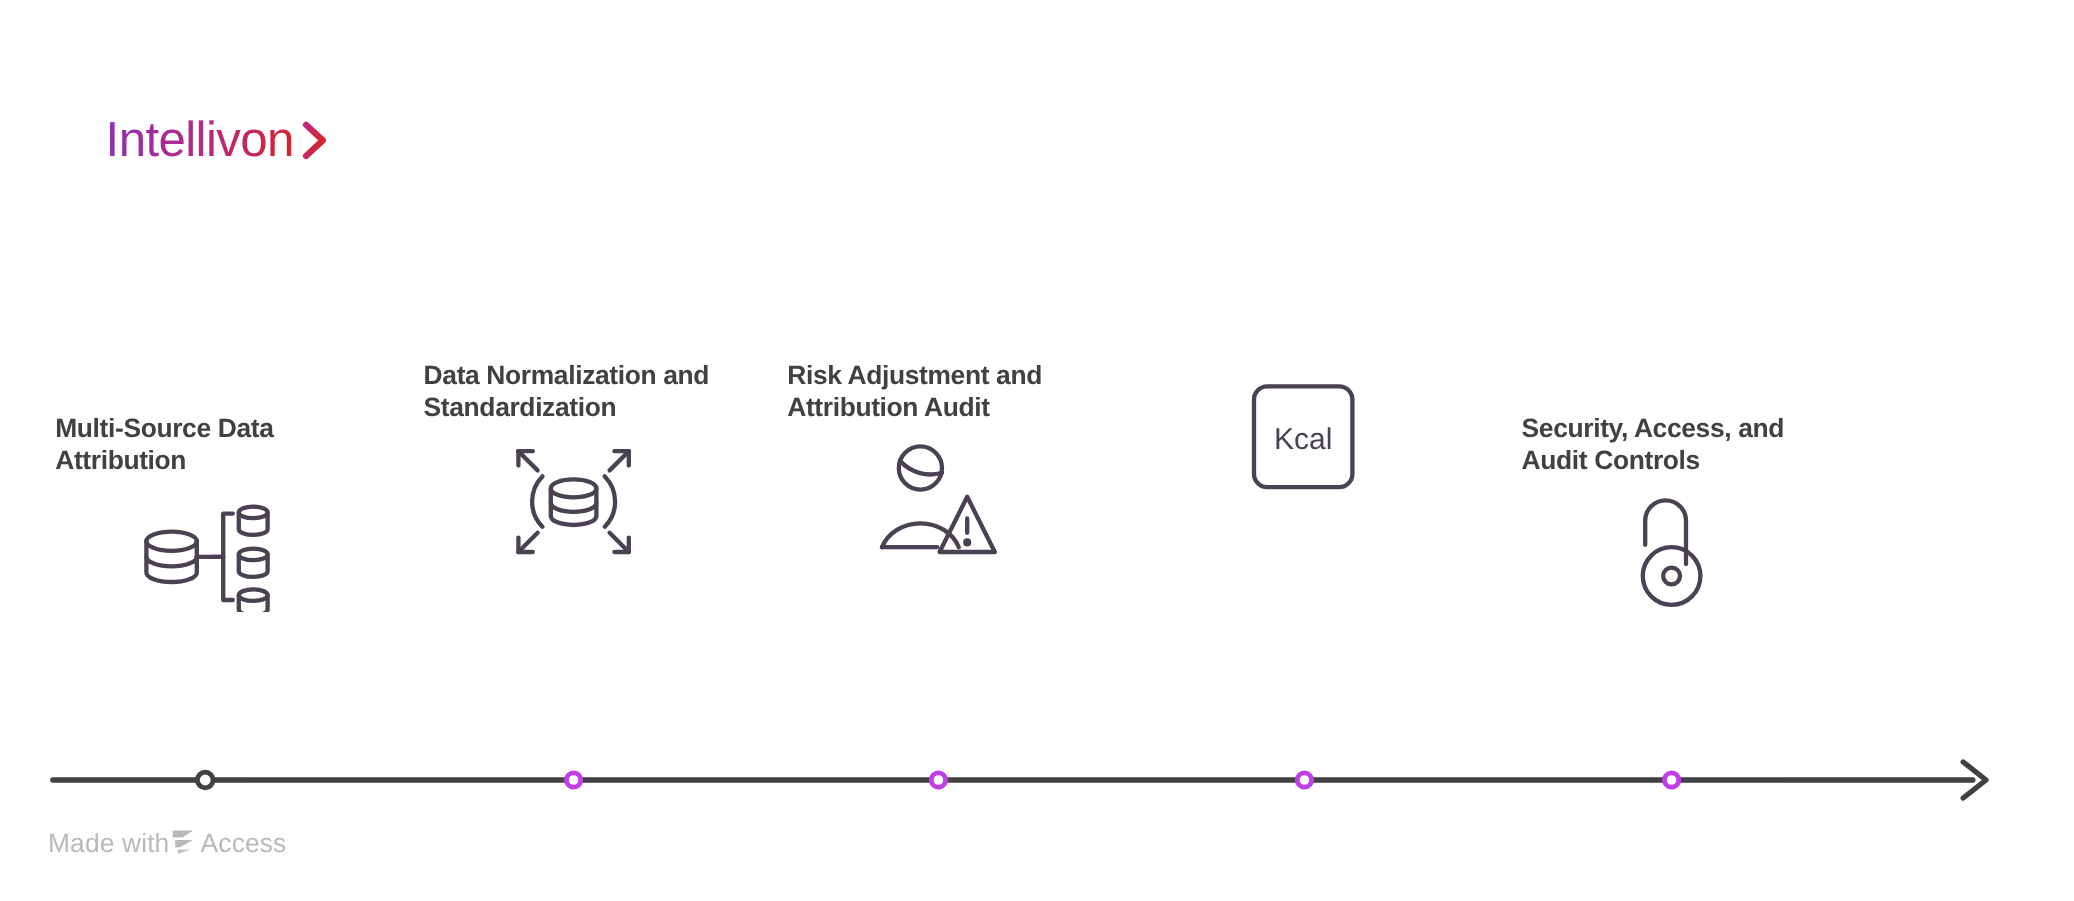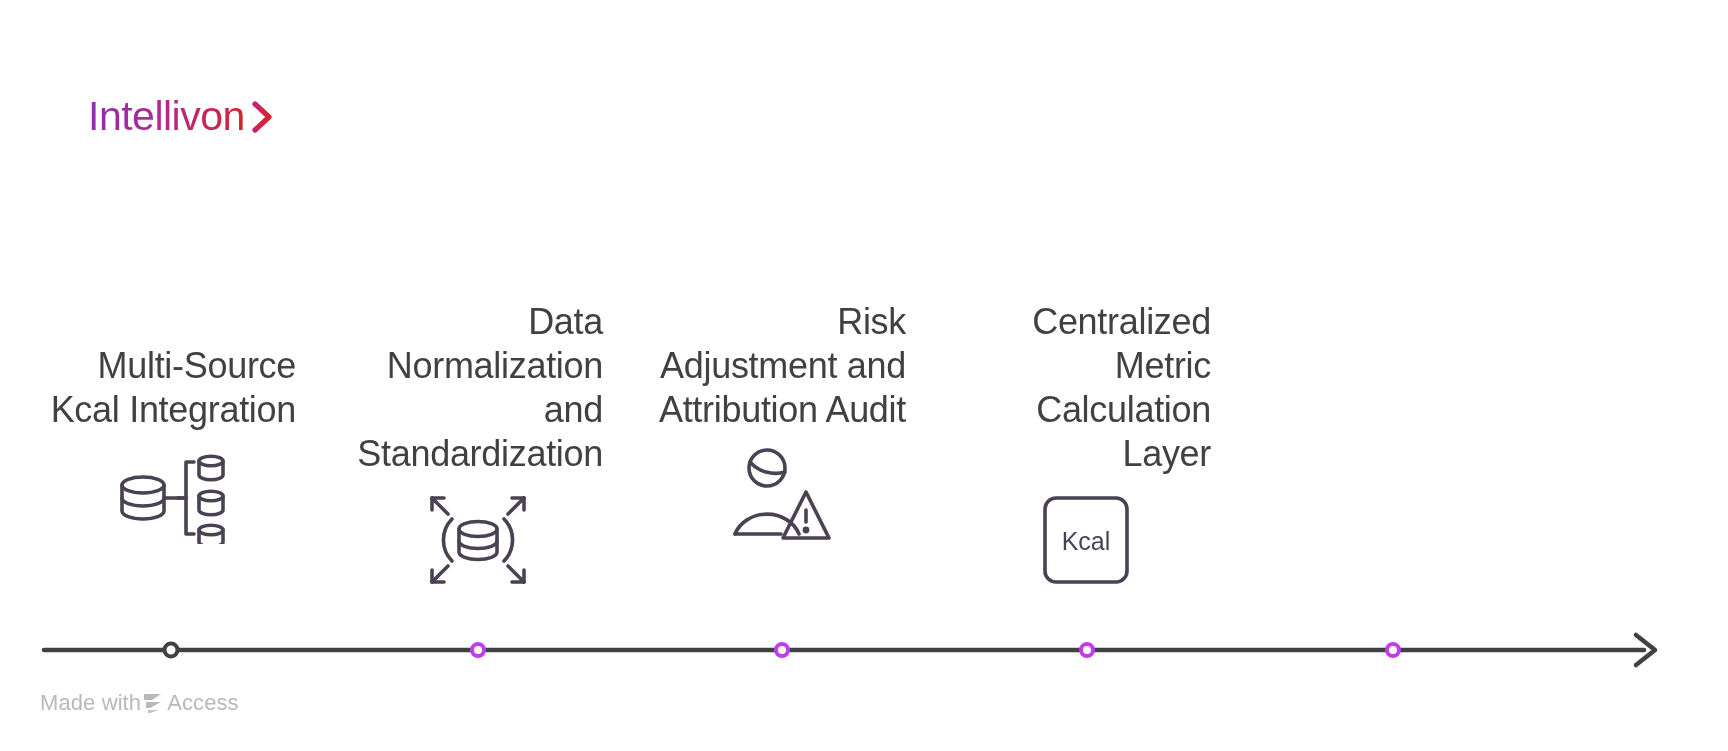--- a/index.html
+++ b/index.html
@@ -69,24 +69,24 @@
   .step {
     position: absolute;
     top: 300px;
     width: 260px;
     display: flex;
     flex-direction: column;
     align-items: center;
   }
 
   .step-title {
-    font-size: 36px;
-    font-weight: normal;
+    font-size: 22px;
+    font-weight: bold;
     color: #414042;
-    text-align: right;
+    text-align: left;
     line-height: 1.22;
     letter-spacing: -0.3px;
     margin: 0;
     width: 250px;
   }
 
   .step-icon {
     margin-top: 14px;
     height: 100px;
     display: flex;
@@ -106,21 +106,21 @@
   .step-3 .step-title { margin-top: 0px;  }
   .step-4 .step-title { margin-top: 0px;  }
   .step-5 .step-title { margin-top: 44px; }
 
   
   .footer {
     position: absolute;
     left: 40px;
     top: 690px;
     display: flex;
-    align-items: center;
+    align-items: flex-start;
     gap: 1px;
     color: #b9b9bb;
     font-size: 22px;
     letter-spacing: 0.1px;
   }
   .footer-mark { display: inline-block; width: 24px; height: 22px; }
 </style>
 </head>
 <body>
 
@@ -158,21 +158,21 @@
       <circle cx="1043" cy="2" r="6" fill="#ffffff" stroke="#c13ee8" stroke-width="4"></circle>
     </g>
     <g>
       <circle cx="1349" cy="2" r="6" fill="#ffffff" stroke="#c13ee8" stroke-width="4"></circle>
     </g>
   </svg>
 
   <div class="steps">
 
     <div class="step step-1">
-      <div class="step-title">Multi-Source Kcal Integration</div>
+      <div class="step-title">Multi-Source Data Attribution</div>
       <div class="step-icon">
         <svg width="110" height="96" viewBox="0 0 110 96">
           <g fill="none" stroke="#4a4252" stroke-width="3.6" stroke-linecap="round" stroke-linejoin="round">
 
             <ellipse cx="27" cy="37" rx="21" ry="8"></ellipse>
             <path d="M6 37 L6 63 A21 8 0 0 0 48 63 L48 37"></path>
             <path d="M6 50 A21 8 0 0 0 48 50"></path>
 
             <line x1="48" y1="50" x2="62" y2="50"></line>
             <path d="M62 50 L70 50"></path>
@@ -236,29 +236,42 @@
 
             <path d="M77 44 L100 90 L54 90 Z"></path>
             <line x1="77" y1="62" x2="77" y2="74"></line>
             <circle cx="77" cy="82" r="1.6" fill="#4a4252"></circle>
           </g>
         </svg>
       </div>
     </div>
 
     <div class="step step-4">
-      <div class="step-title">Centralized Metric Calculation Layer</div>
       <div class="step-icon">
         <svg width="92" height="96" viewBox="0 0 92 96">
           <rect x="5" y="6" width="82" height="84" rx="11" ry="11" fill="none" stroke="#4a4252" stroke-width="3.6"></rect>
           <text x="46" y="58" text-anchor="middle" font-family="'Liberation Sans', sans-serif" font-size="25" font-weight="500" fill="#4a4252">Kcal</text>
         </svg>
       </div>
     </div>
 
+    <div class="step step-5">
+      <div class="step-title">Security, Access, and Audit Controls</div>
+      <div class="step-icon">
+        <svg width="80" height="96" viewBox="0 0 80 96">
+          <g fill="none" stroke="#4a4252" stroke-width="3.6" stroke-linecap="round" stroke-linejoin="round">
+
+            <path d="M18 40 L18 20 A17 17 0 0 1 52 20 L52 56"></path>
+
+            <circle cx="40" cy="66" r="24"></circle>
+            <circle cx="40" cy="66" r="7"></circle>
+          </g>
+        </svg>
+      </div>
+    </div>
 
   </div>
 
   <div class="footer">
     <span>Made with</span>
     <span class="footer-mark">
       <svg width="24" height="22" viewBox="0 0 24 22">
         <g fill="#b9b9bb">
           <path d="M2 2 L19 2 L10 8 L2 8 Z"></path>
           <path d="M4 10 L19 10 L8 16 L4 16 Z"></path>

